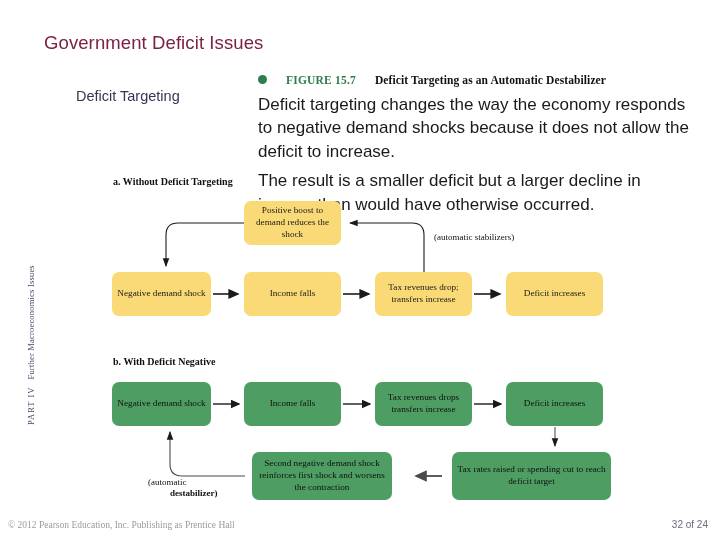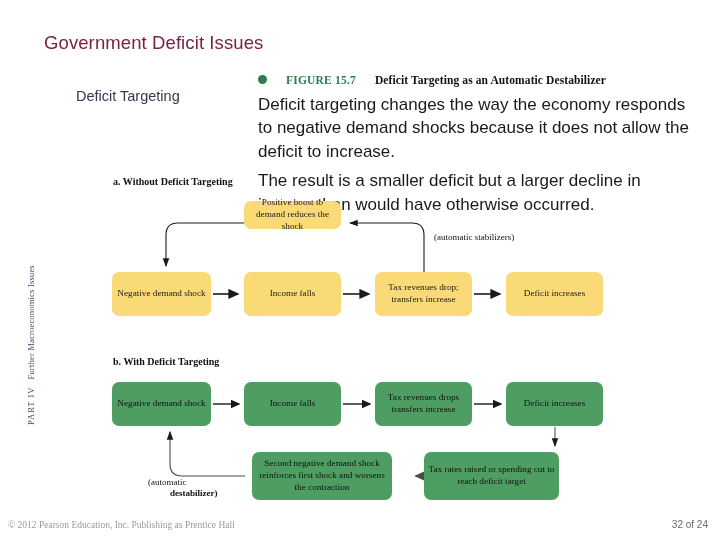--- a/index.html
+++ b/index.html
@@ -153,34 +153,34 @@
     position: absolute;
     font-family: "Liberation Serif", serif;
     font-size: 9px;
     line-height: 1.25;
     color: #111;
     white-space: nowrap;
   }
   .side-note.bold-2nd b { font-weight: bold; margin-left: 22px; }
 
   
-  #a-positive-boost { left: 244px; top: 201px; width: 97px; height: 28px; font-family: Liberation Serif, serif; }
+  #a-positive-boost { left: 244px; top: 201px; width: 97px; height: 44px; font-family: Liberation Serif, serif; }
   #a-neg-shock      { left: 112px; top: 272px; width: 99px; height: 44px; }
   #a-income-falls   { left: 244px; top: 272px; width: 97px; height: 44px; }
   #a-tax-revenues   { left: 375px; top: 272px; width: 97px; height: 44px; }
   #a-deficit-inc    { left: 506px; top: 272px; width: 97px; height: 44px; }
   #a-stabilizers    { left: 434px; top: 232px; }
 
   
   #b-neg-shock      { left: 112px; top: 382px; width: 99px; height: 44px; }
   #b-income-falls   { left: 244px; top: 382px; width: 97px; height: 44px; }
   #b-tax-revenues   { left: 375px; top: 382px; width: 97px; height: 44px; }
   #b-deficit-inc    { left: 506px; top: 382px; width: 97px; height: 44px; }
   #b-second-shock   { left: 252px; top: 452px; width: 140px; height: 48px; }
-  #b-tax-rates      { left: 424px; top: 452px; width: 135px; height: 48px; }
+  #b-tax-rates      { left: 452px; top: 452px; width: 159px; height: 48px; }
   #b-destabilizer   { left: 148px; top: 477px; }
 </style>
 </head>
 <body>
 
 <div id="slide">
 
   <div id="slide-title">Government Deficit Issues</div>
 
   <div id="section-label">Deficit Targeting</div>
@@ -246,21 +246,21 @@
     <div id="a-income-falls" class="node yellow">Income falls</div>
     <div id="a-tax-revenues" class="node yellow">Tax revenues drop; transfers increase</div>
     <div id="a-deficit-inc" class="node yellow">Deficit increases</div>
 
     <div id="a-stabilizers" class="side-note">
       <span>(automatic stabilizers)</span>
     </div>
   </div>
 
   <div>
-    <div id="panel-b-label" class="panel-label">b. With Deficit Targeting</div>
+    <div id="panel-b-label" class="panel-label">b. With Deficit Negative</div>
 
     <div id="b-neg-shock" class="node green">Negative demand shock</div>
     <div id="b-income-falls" class="node green">Income falls</div>
     <div id="b-tax-revenues" class="node green">Tax revenues drops transfers increase</div>
     <div id="b-deficit-inc" class="node green">Deficit increases</div>
     <div id="b-second-shock" class="node green">Second negative demand shock reinforces first shock and worsens the contraction</div>
     <div id="b-tax-rates" class="node green">Tax rates raised or spending cut to reach deficit target</div>
 
     <div id="b-destabilizer" class="side-note bold-2nd">
       <div>(automatic</div>

